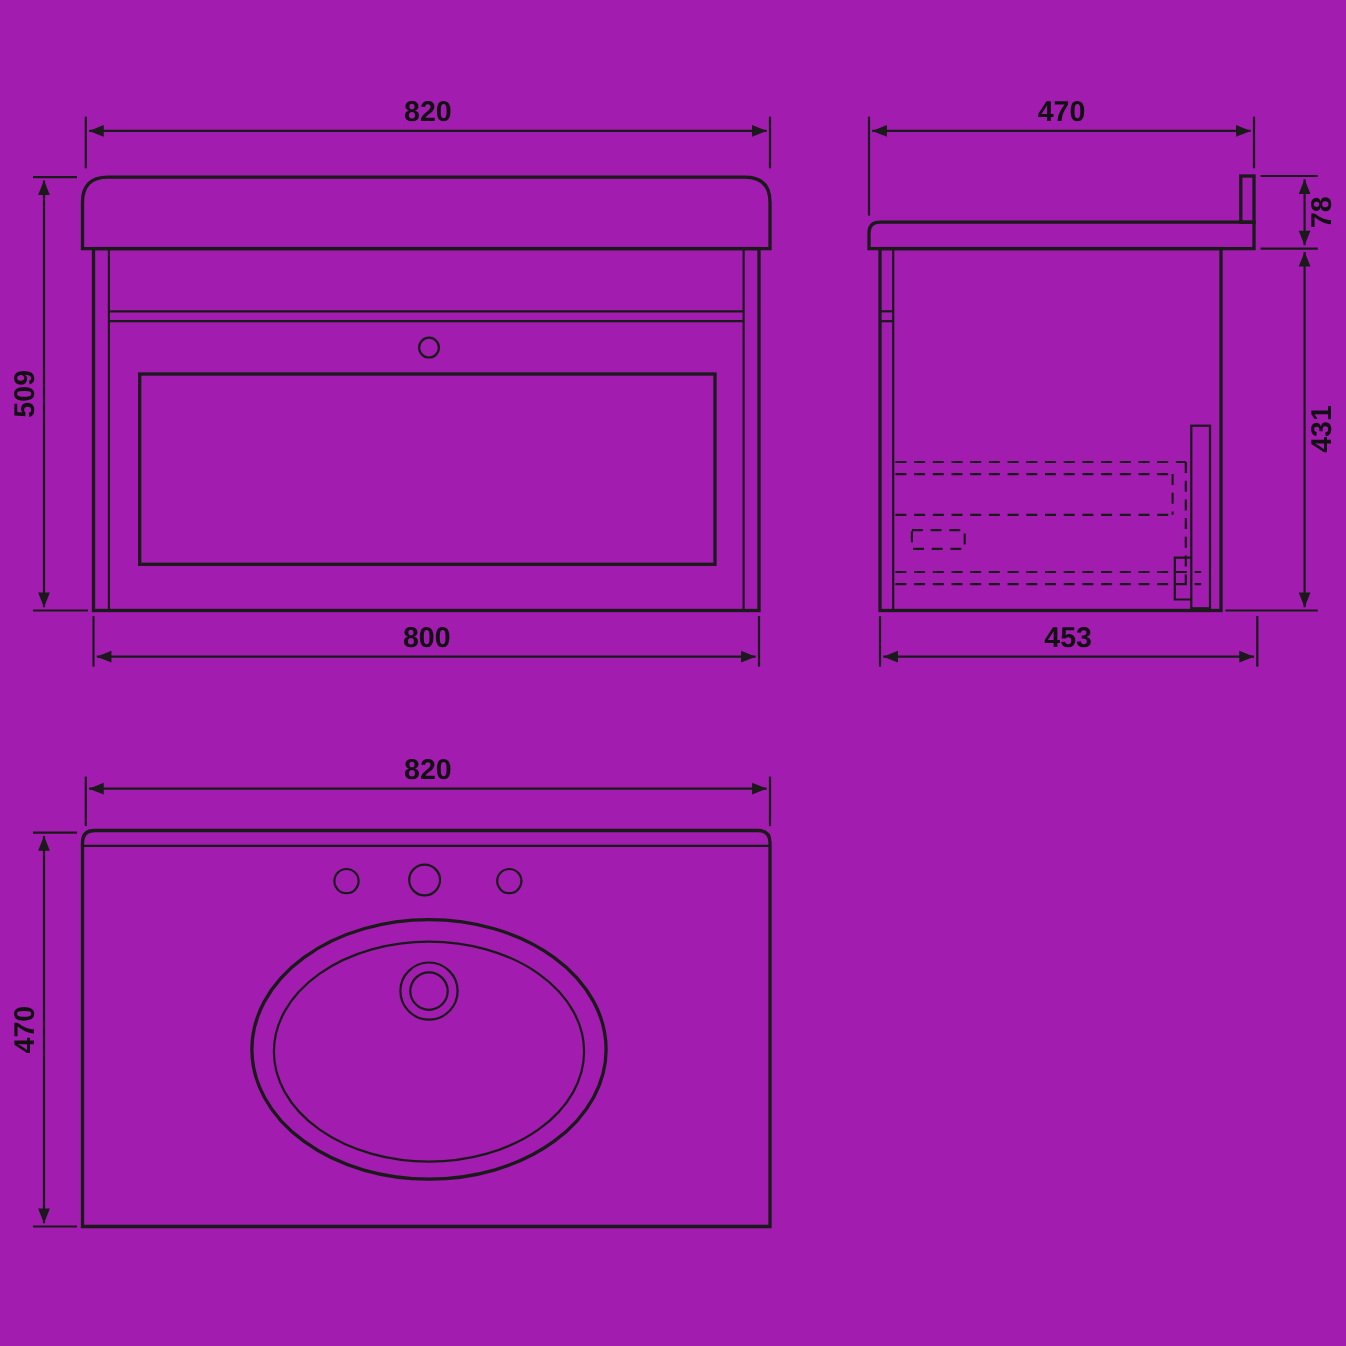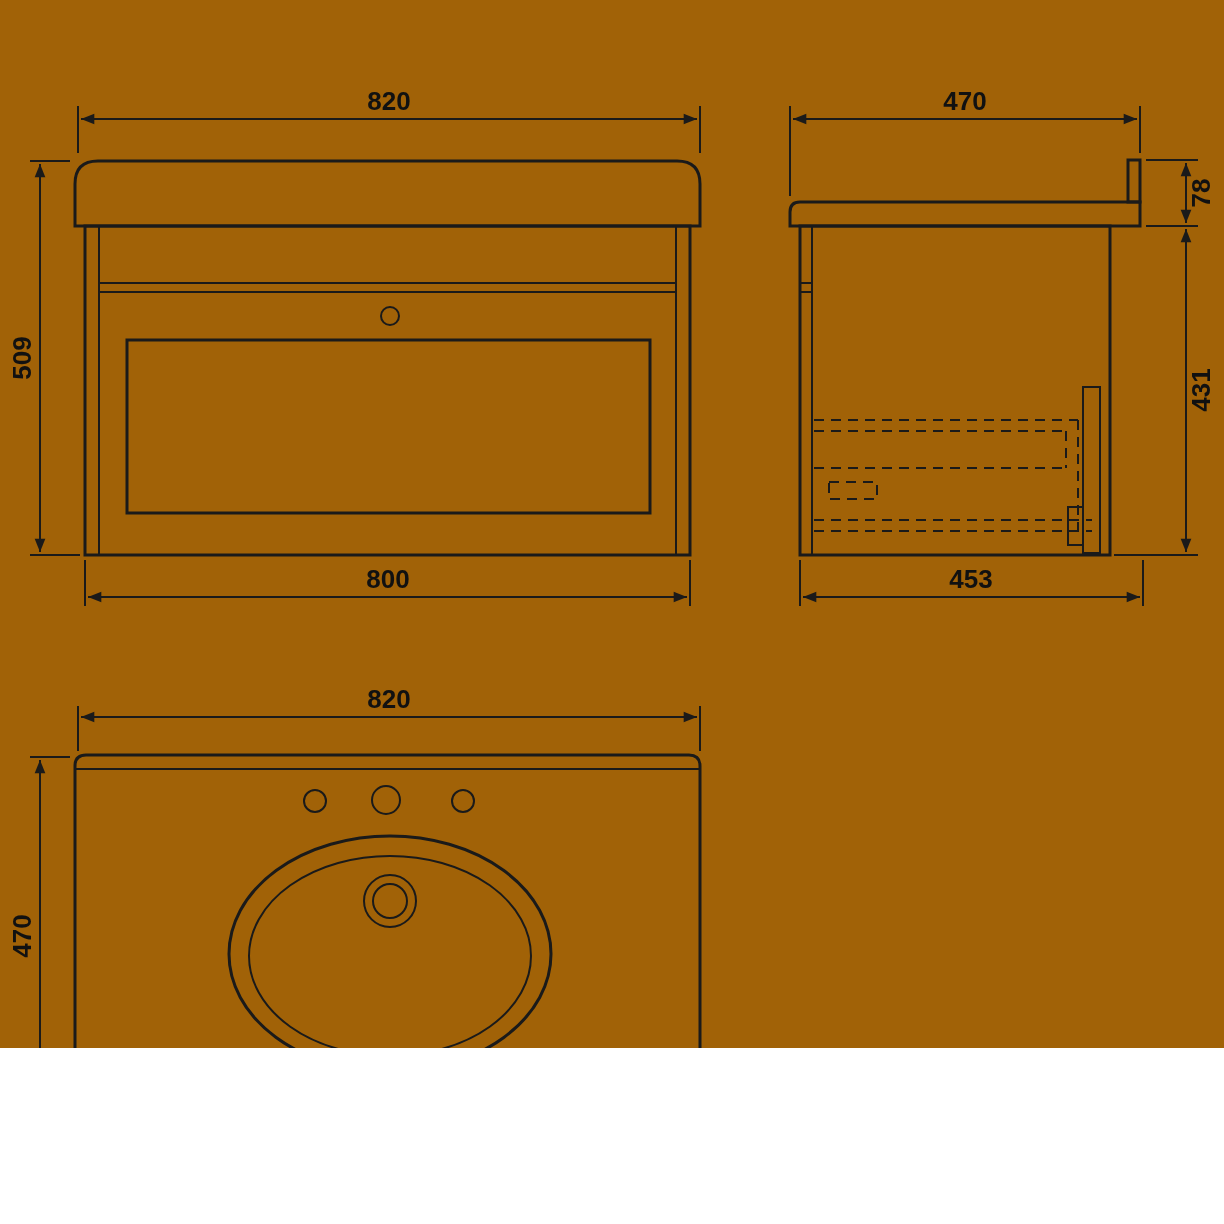--- a/index.html
+++ b/index.html
@@ -3,22 +3,22 @@
 <meta charset="utf-8">
 <style>
   html, body {
     margin: 0;
     padding: 0;
     background: #ffffff;
   }
   .page {
     position: relative;
     width: 1224px;
-    height: 1048px;
-    background: #a16207;
+    height: 1224px;
+    background: #a21caf;
     overflow: hidden;
   }
   svg { display: block; }
   .outline { fill: none; stroke: #1a1a1a; stroke-width: 3; stroke-linejoin: miter; }
   .thin    { fill: none; stroke: #1a1a1a; stroke-width: 2; }
   .dashed  { fill: none; stroke: #1a1a1a; stroke-width: 2; stroke-dasharray: 10 7; }
   .ext     { fill: none; stroke: #1a1a1a; stroke-width: 2; }
   .dim     { fill: none; stroke: #1a1a1a; stroke-width: 2; }
   .dimtext {
     font-family: "Liberation Sans", sans-serif;

